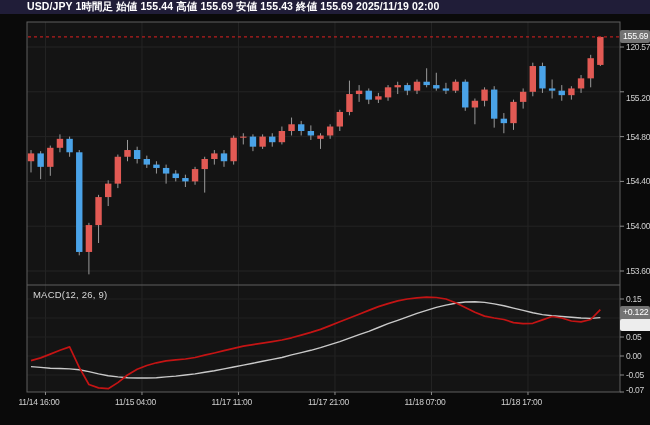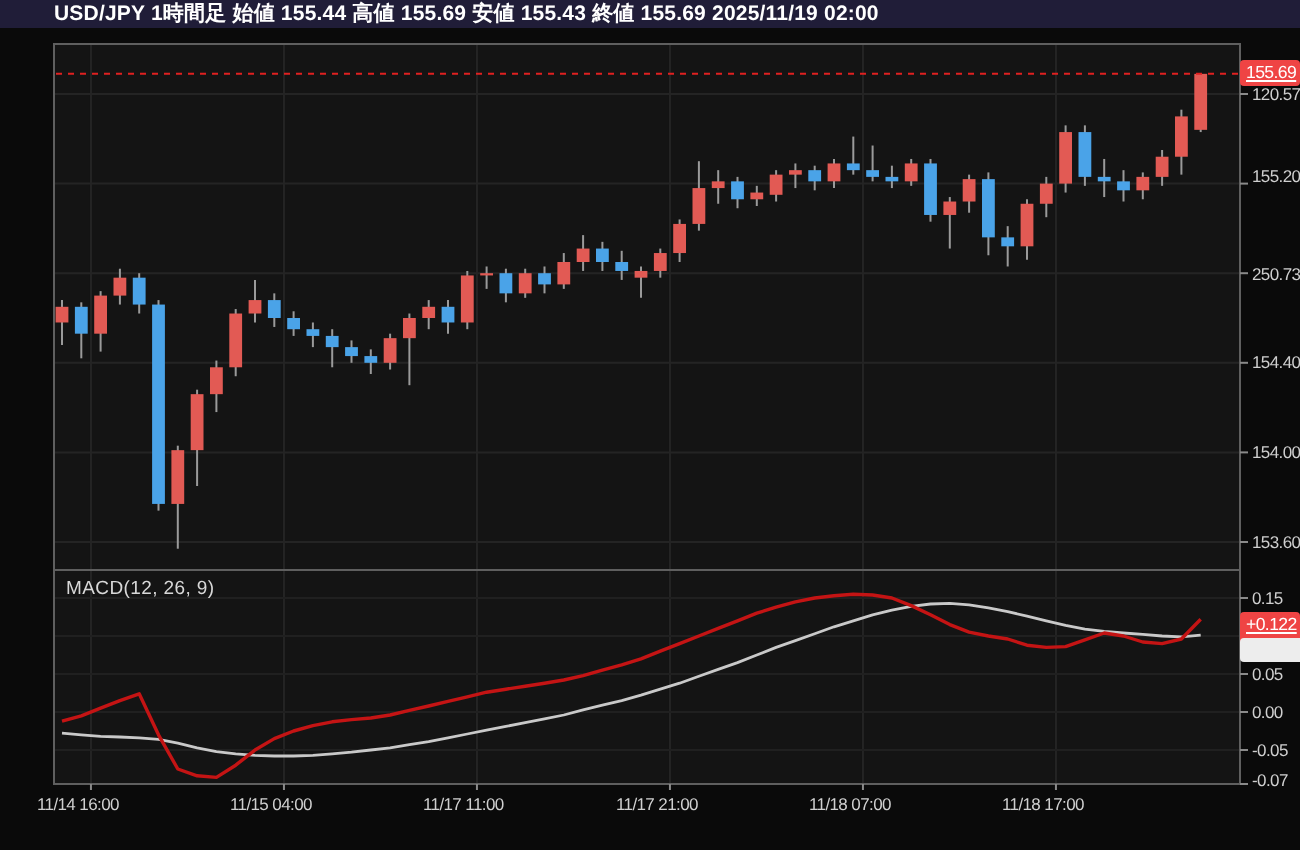--- a/index.html
+++ b/index.html
@@ -9,21 +9,21 @@
             display:flex;align-items:center;}
   .titlebar span{color:#ffffff;font-size:10.5px;font-weight:600;margin-left:27px;
                  white-space:nowrap;letter-spacing:0.1px;}
   #chart{position:absolute;left:0;top:0;}
   #labels div{position:absolute;color:#cfcfcf;font-size:8.5px;letter-spacing:-0.3px;
               line-height:10px;height:10px;white-space:nowrap;}
   #labels .tlab{text-align:left;width:54px;}
   .badge{position:absolute;left:620px;right:0;height:13px;line-height:13px;
          font-size:8.8px;letter-spacing:-0.3px;padding-left:3px;border-radius:2px;
          box-sizing:border-box;}
-  .badge.red{background:#ef4444;color:#fff;text-decoration:underline;}
+  .badge.red{background:#737373;color:#fff;}
   .badge.white{background:#ededed;color:#1a1a1a;padding-left:45px;}
   .macdtitle{position:absolute;left:33px;top:289px;color:#d8d8d8;font-size:9.5px;
              letter-spacing:0.2px;}
 </style>
 </head>
 <body>
 
 <div class="stage">
   <div class="titlebar">
     <span>USD/JPY 1時間足 始値 155.44 高値 155.69 安値 155.43 終値 155.69  2025/11/19 02:00</span>
@@ -187,22 +187,22 @@
       <line x1="45.475" y1="392" x2="45.475" y2="395" stroke="#8a8a8a" stroke-width="1"></line>
       <line x1="141.97500000000002" y1="392" x2="141.97500000000002" y2="395" stroke="#8a8a8a" stroke-width="1"></line>
       <line x1="238.475" y1="392" x2="238.475" y2="395" stroke="#8a8a8a" stroke-width="1"></line>
       <line x1="334.975" y1="392" x2="334.975" y2="395" stroke="#8a8a8a" stroke-width="1"></line>
       <line x1="431.475" y1="392" x2="431.475" y2="395" stroke="#8a8a8a" stroke-width="1"></line>
       <line x1="527.975" y1="392" x2="527.975" y2="395" stroke="#8a8a8a" stroke-width="1"></line>
     </svg>
 
   <div id="labels">
       <div style="left:626px;top:42px">120.57</div>
-      <div style="left:626px;top:83px">155.20</div>
-      <div style="left:626px;top:131.5999999999981px">250.73</div>
+      <div style="left:626px;top:93px">155.20</div>
+      <div style="left:626px;top:131.5999999999981px">154.80</div>
       <div style="left:626px;top:176.39999999999873px">154.40</div>
       <div style="left:626px;top:221.19999999999936px">154.00</div>
       <div style="left:626px;top:266px">153.60</div>
       <div style="left:626px;top:294px">0.15</div>
       <div style="left:626px;top:332px">0.05</div>
       <div style="left:626px;top:351px">0.00</div>
       <div style="left:626px;top:370px">-0.05</div>
       <div style="left:626px;top:385px">-0.07</div>
       <div style="left:18.475px;top:397px" class="tlab">11/14 16:00</div>
       <div style="left:114.97500000000002px;top:397px" class="tlab">11/15 04:00</div>

